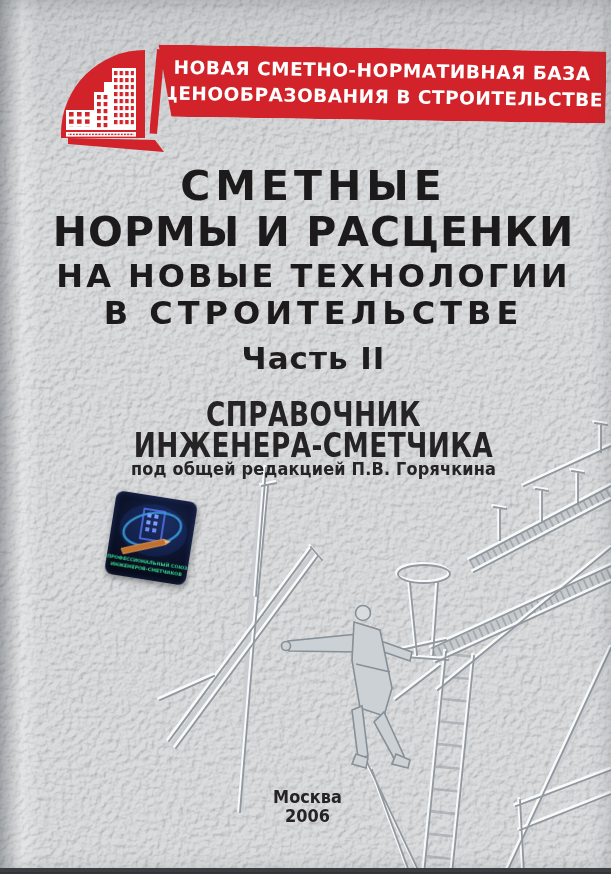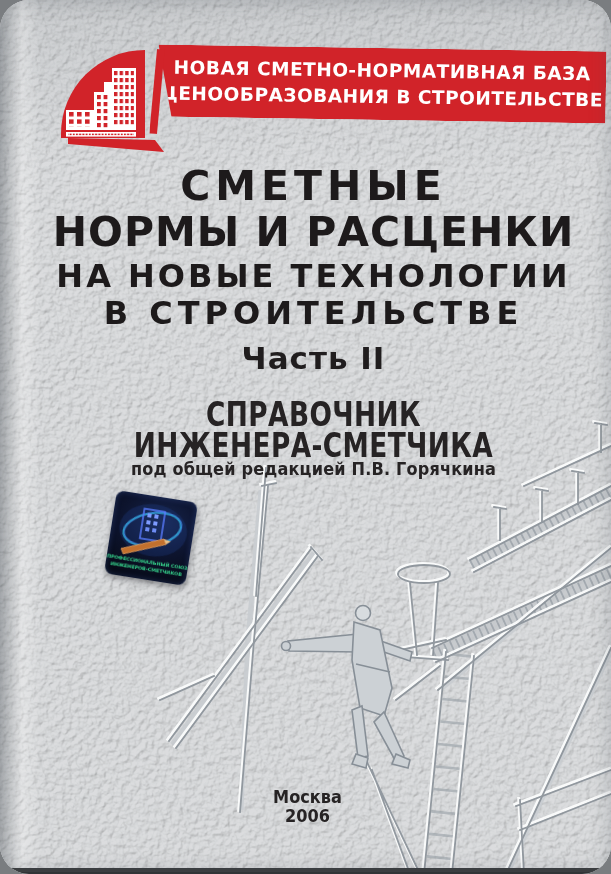--- a/index.html
+++ b/index.html
@@ -1,20 +1,19 @@
 <!DOCTYPE html>
 <html><head>
 <meta charset="utf-8">
 <style>
   html,body{margin:0;padding:0;background:#7a7d80;}
   .cover{
     position:relative;width:611px;height:874px;overflow:hidden;
     background:#d5d7d9;
     font-family:"DejaVu Sans","Liberation Sans",sans-serif;
-    border-radius:29px;
   }
   .cover::after{
     content:"";position:absolute;inset:0;pointer-events:none;
     box-shadow:inset 0 0 22px rgba(70,76,84,.28), inset 0 -2px 0 rgba(40,42,44,.55);
   }
   svg.texture,.art{position:absolute;left:0;top:0;}
   .shade-top{position:absolute;left:0;top:0;width:611px;height:170px;
     background:linear-gradient(180deg,rgba(120,126,132,.16),rgba(120,126,132,0));}
   .crease-left{position:absolute;left:0;top:0;width:40px;height:874px;
     background:linear-gradient(90deg,rgba(84,90,96,.30),rgba(255,255,255,.28) 55%,rgba(255,255,255,0));}

